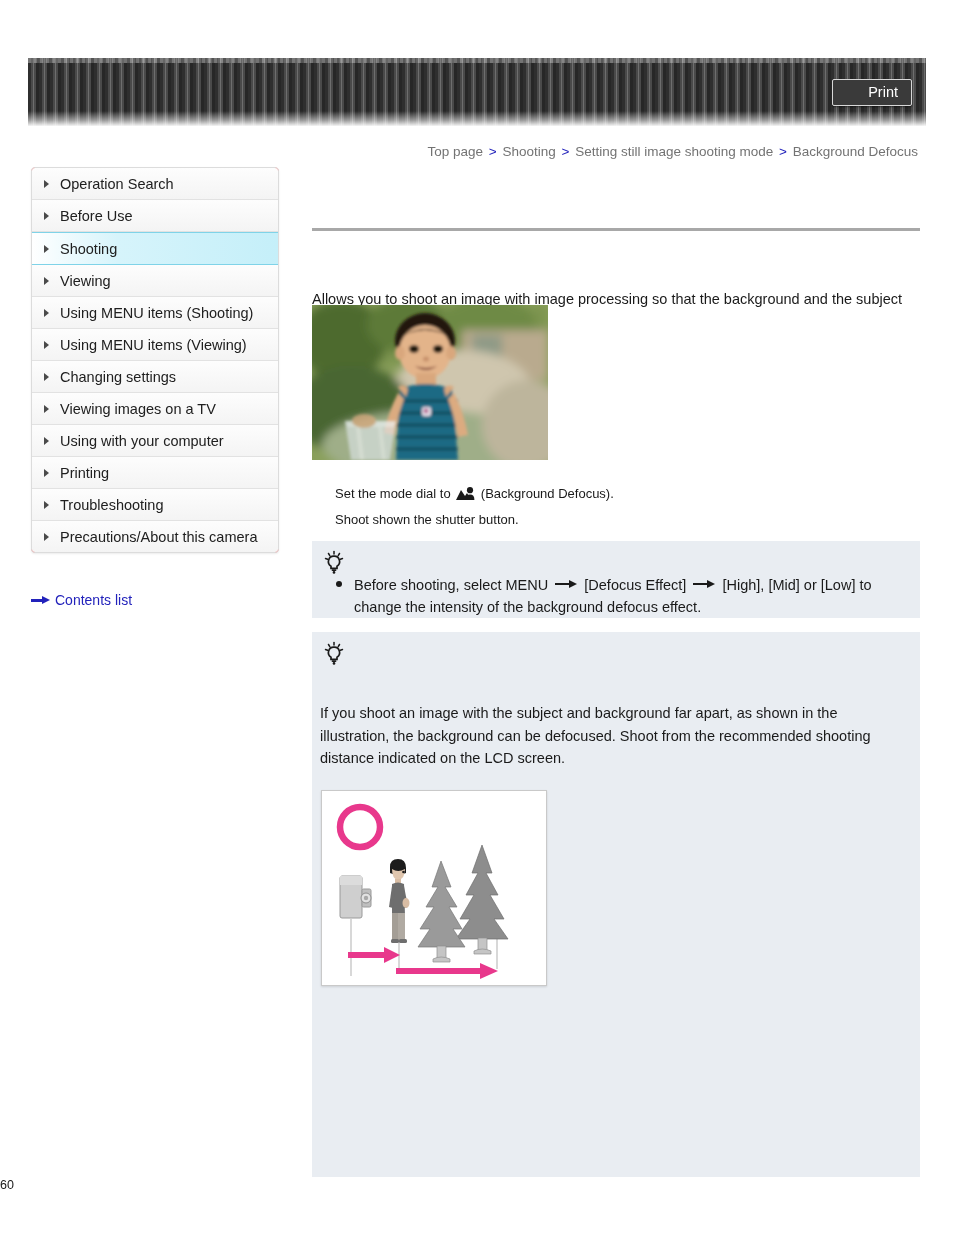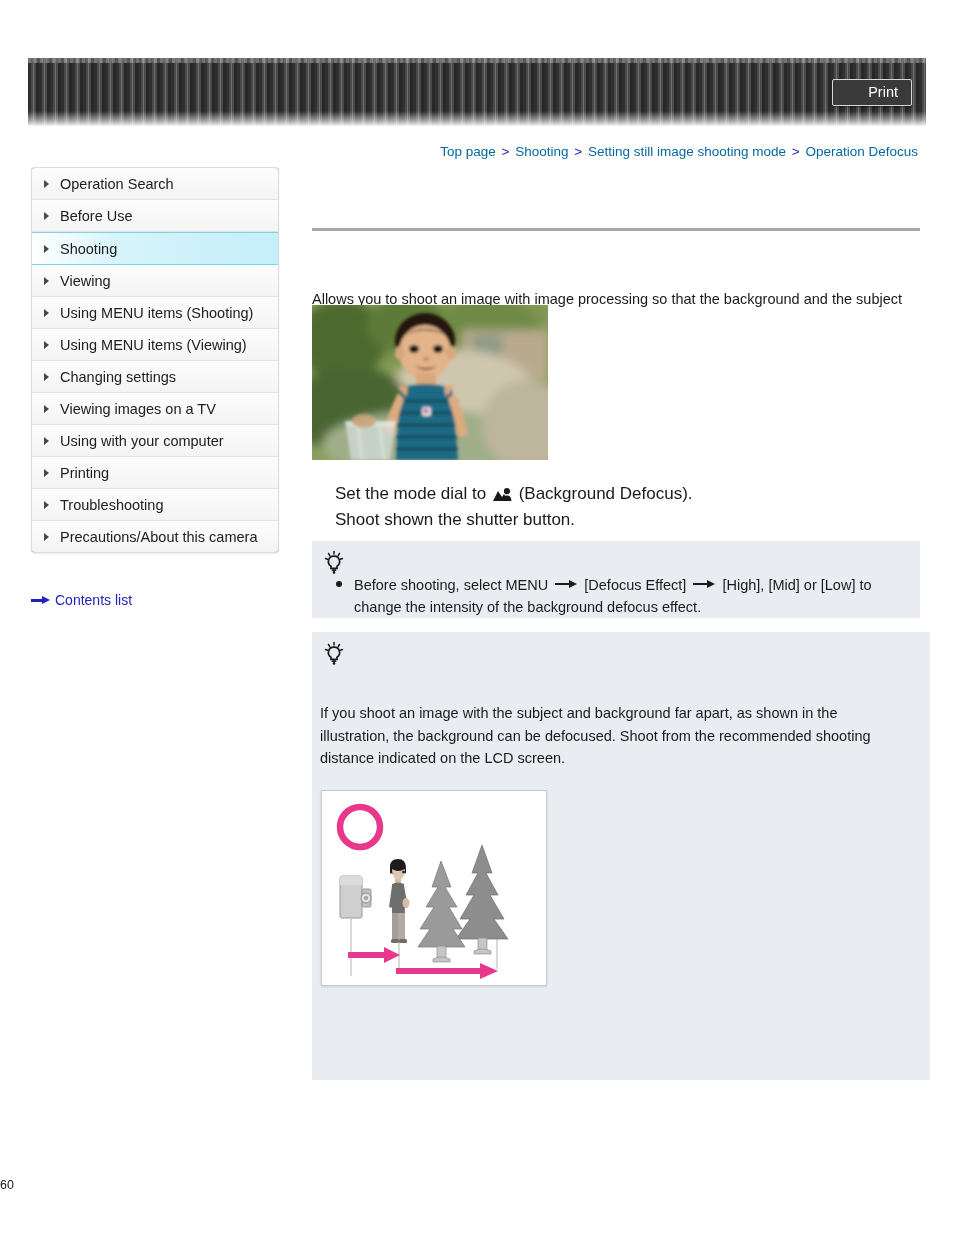--- a/index.html
+++ b/index.html
@@ -65,21 +65,21 @@
   
   .breadcrumb {
     position: absolute;
     right: 36px;
     top: 143px;
     font-size: 13.5px;
     line-height: 18px;
     color: #2222bb;
     white-space: nowrap;
   }
-  .breadcrumb .crumb { color: #0369a1; }
+  .breadcrumb .crumb { color: #737373; }
   .breadcrumb .sep { color: #2222bb; padding: 0 2px; }
 
   
   .sidebar {
     position: absolute;
     left: 31px;
     top: 167px;
     width: 246px;
     background: #ef4444;
     border: 1px solid #dcdcdc;
@@ -171,40 +171,40 @@
     width: 236px; height: 155px;
     overflow: hidden;
     background: #6b7a4a;
   }
   .photo svg { display: block; }
 
   .steps {
     position: absolute;
     left: 335px; top: 481px;
     width: 560px;
-    font-size: 17px;
+    font-size: 13px;
     line-height: 26px;
     color: #1a1a1a;
   }
   .steps .mode-icon {
     display: inline-block;
     vertical-align: -3px;
     width: 19px; height: 15px;
     margin: 0 2px;
   }
 
   
   .tipbox {
     position: absolute;
     left: 312px;
     width: 608px;
     background: #e9edf2;
   }
   #tip-1 { top: 541px; height: 77px; }
-  #tip-2 { top: 632px; height: 448px; padding-left: 10px; }
+  #tip-2 { top: 632px; height: 545px; }
 
   .bulb {
     position: absolute;
     left: 10px; top: 9px;
     width: 24px; height: 24px;
   }
   .tip-list {
     position: absolute;
     left: 14px; top: 33px;
     right: 12px;
@@ -279,21 +279,21 @@
   <div class="print-btn">Print</div>
 </div>
 
 <div class="breadcrumb">
   <span class="crumb">Top page</span>
   <span class="sep">&gt;</span>
   <span class="crumb">Shooting</span>
   <span class="sep">&gt;</span>
   <span class="crumb">Setting still image shooting mode</span>
   <span class="sep">&gt;</span>
-  <span class="crumb">Operation Defocus</span>
+  <span class="crumb">Background Defocus</span>
 </div>
 
 <div class="sidebar">
   <div class="nav-item">
     <span class="nav-arrow"></span>
     <span class="nav-label">Operation Search</span>
   </div>
   <div class="nav-item">
     <span class="nav-arrow"></span>
     <span class="nav-label">Before Use</span>

